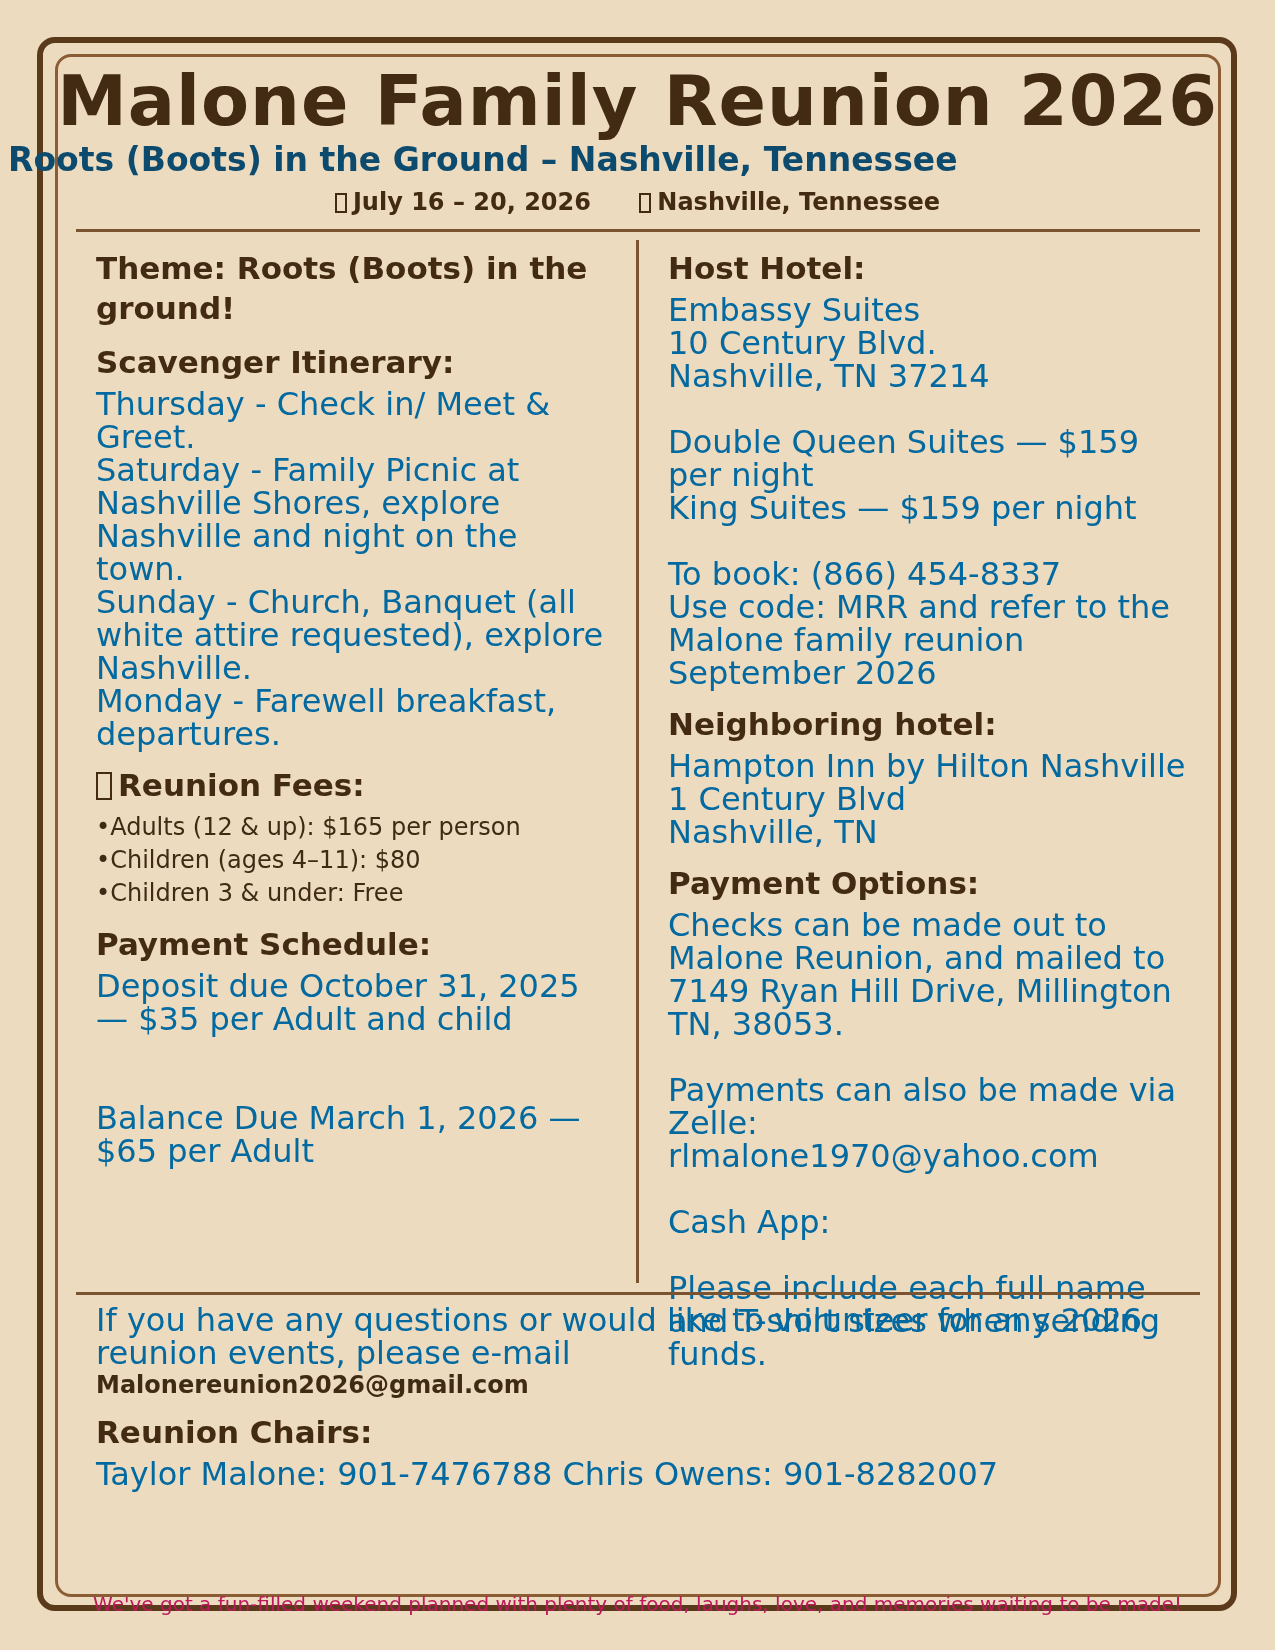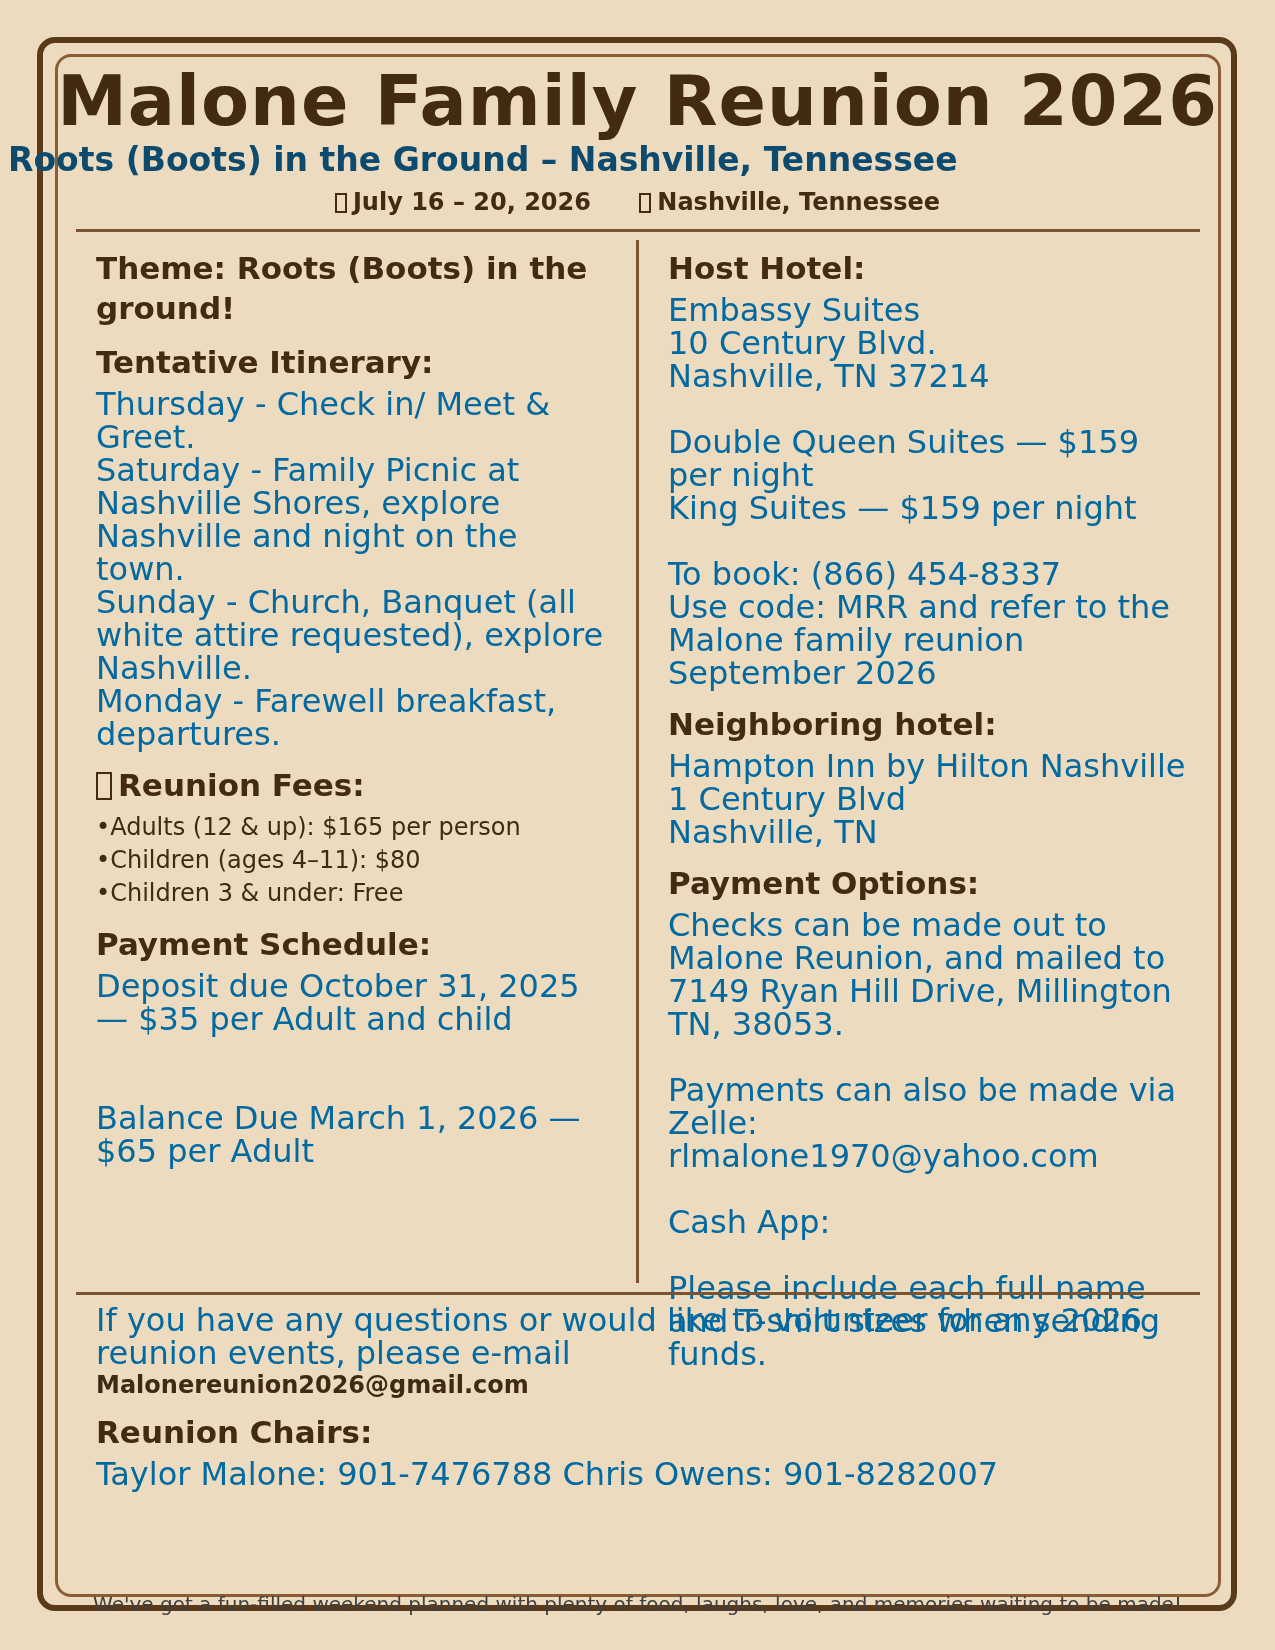--- a/index.html
+++ b/index.html
@@ -45,21 +45,21 @@
     font-size: 32px; line-height: 33px; color: #0369a1; white-space: pre-line;
   }
   .section { margin-bottom: 14px; }
   .bullets { list-style: none; margin: 0; padding: 0; font-size: 24px; line-height: 33px; }
   .bullets li::before { content: "\2022 "; }
   .footer-block { position: absolute; left: 96px; top: 1304px; width: 1100px; }
   .footer-block .body { white-space: normal; }
   .email { font-size: 24px; font-weight: bold; line-height: 30px; display: block; }
   .tagline {
     position: absolute; left: 0; right: 0; top: 1592px; text-align: center;
-    font-size: 20px; color: #404040;
+    font-size: 20px; color: #be185d;
   }
 </style>
 </head>
 <body>
 
 <div class="outer"></div>
 <div class="inner"></div>
 
 <h1 class="title">Malone Family Reunion 2026</h1>
 <div class="subtitle">Roots (Boots) in the Ground – Nashville, Tennessee</div>
@@ -69,21 +69,21 @@
 </div>
 
 <div class="hr" style="top:229px"></div>
 <div class="vr"></div>
 
 <div class="col left">
   <div class="section">
     <h2>Theme: Roots (Boots) in the ground!</h2>
   </div>
   <div class="section">
-    <h2>Tentative Itinerary:</h2>
+    <h2>Scavenger Itinerary:</h2>
     <div class="body">Thursday - Check in/ Meet &amp; Greet.</div>
     <div class="body">Saturday - Family Picnic at Nashville Shores, explore Nashville and night on the town.</div>
     <div class="body">Sunday - Church, Banquet (all white attire requested), explore Nashville.</div>
     <div class="body">Monday - Farewell breakfast, departures.</div>
   </div>
   <div class="section">
     <h2><span class="icon-box" style="width:16px;height:28px;vertical-align:-4px"></span><span>Reunion Fees:</span></h2>
     <ul class="bullets">
       <li>Adults (12 &amp; up): $165 per person</li>
       <li>Children (ages 4–11): $80</li>

